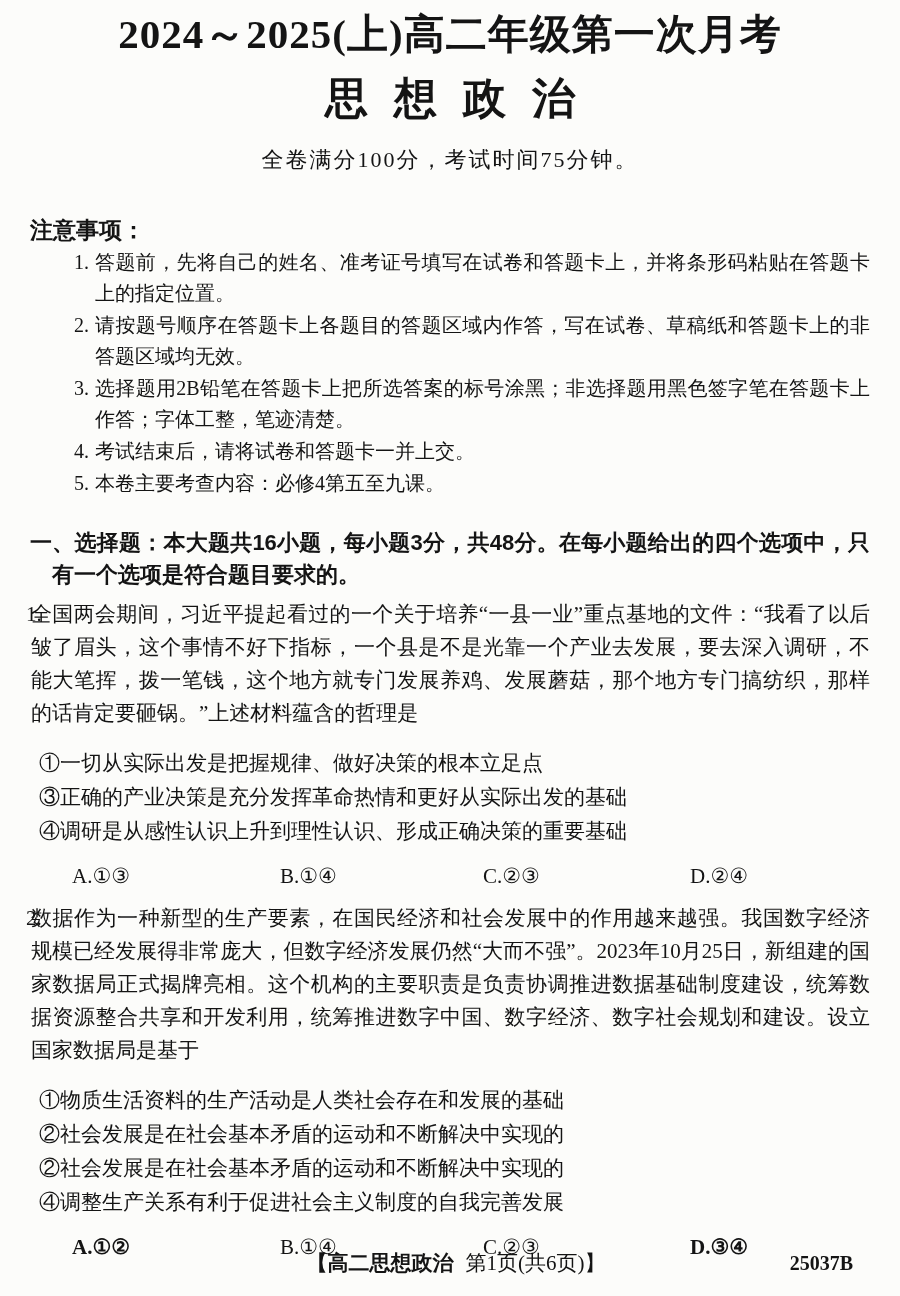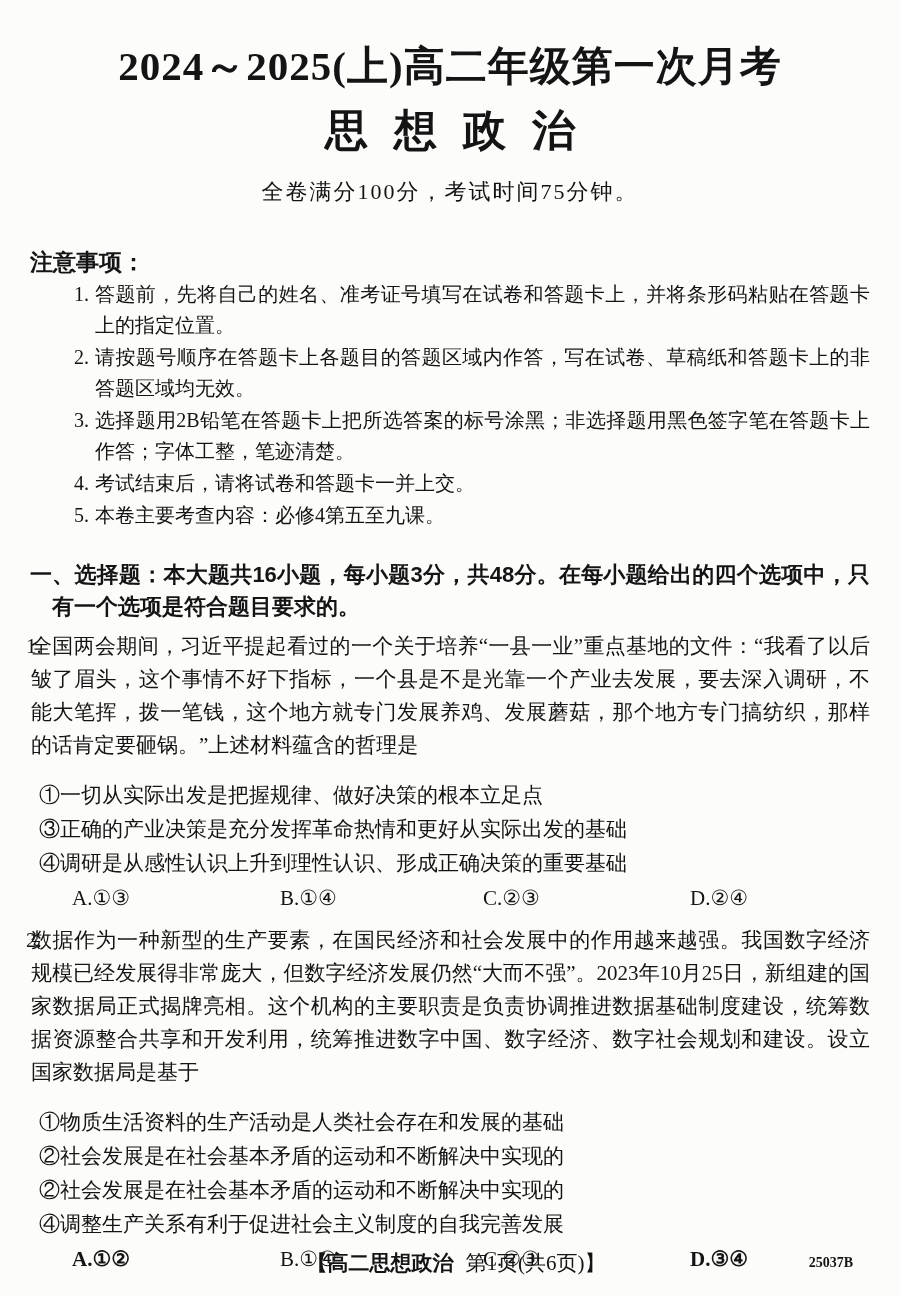--- a/index.html
+++ b/index.html
@@ -3,21 +3,21 @@
 <meta charset="utf-8">
 <style>
   html,body { margin:0; padding:0; background:#d8d8d6; }
   .page {
     position:relative;
     width:900px; height:1296px;
     margin:0 auto;
     background:#fcfcfa;
     color:#141414;
     box-sizing:border-box;
-    padding:40px 30px 0 30px;
+    padding:8px 30px 0 30px;
     font-family:"Liberation Serif", serif;
     overflow:hidden;
   }
   
   .title {
     text-align:center;
     font-size:41px;
     font-weight:bold;
     letter-spacing:1px;
     line-height:52px;
@@ -71,21 +71,21 @@
   .question {
     position:relative;
     margin-top:7px;
     font-size:21px;
     line-height:33px;
   }
   .qnum { position:absolute; left:-4px; top:0; }
   .stem { margin-left:1px; text-align:justify; }
   .subitems { margin-left:9px; margin-top:16px; }
   .subitem { line-height:34px; }
-  .choices { position:relative; height:35px; margin-top:2px; }
+  .choices { position:relative; height:35px; margin-top:12px; }
   .choice { position:absolute; top:0; }
   .choice.c1 { left:42px; }
   .choice.c2 { left:250px; }
   .choice.c3 { left:453px; }
   .choice.c4 { left:660px; }
   .choice.bold { font-weight:bold; }
   
   .footer {
     position:absolute;
     left:12px; right:0; bottom:18px;
@@ -98,21 +98,21 @@
   }
   .footer-center .f-bold {
     font-weight:bold;
     font-family:"Liberation Sans", sans-serif;
   }
   .footer-center .f-page { margin-left:12px; font-weight:normal; }
   .paper-code {
     position:absolute;
     right:47px; top:0;
     font-weight:bold;
-    font-size:14px;
+    font-size:20px;
     line-height:30px;
   }
 </style>
 </head>
 <body>
 
 <div class="page">
 
   <div class="title">2024～2025(上)高二年级第一次月考</div>
   <div class="subject">思想政治</div>

